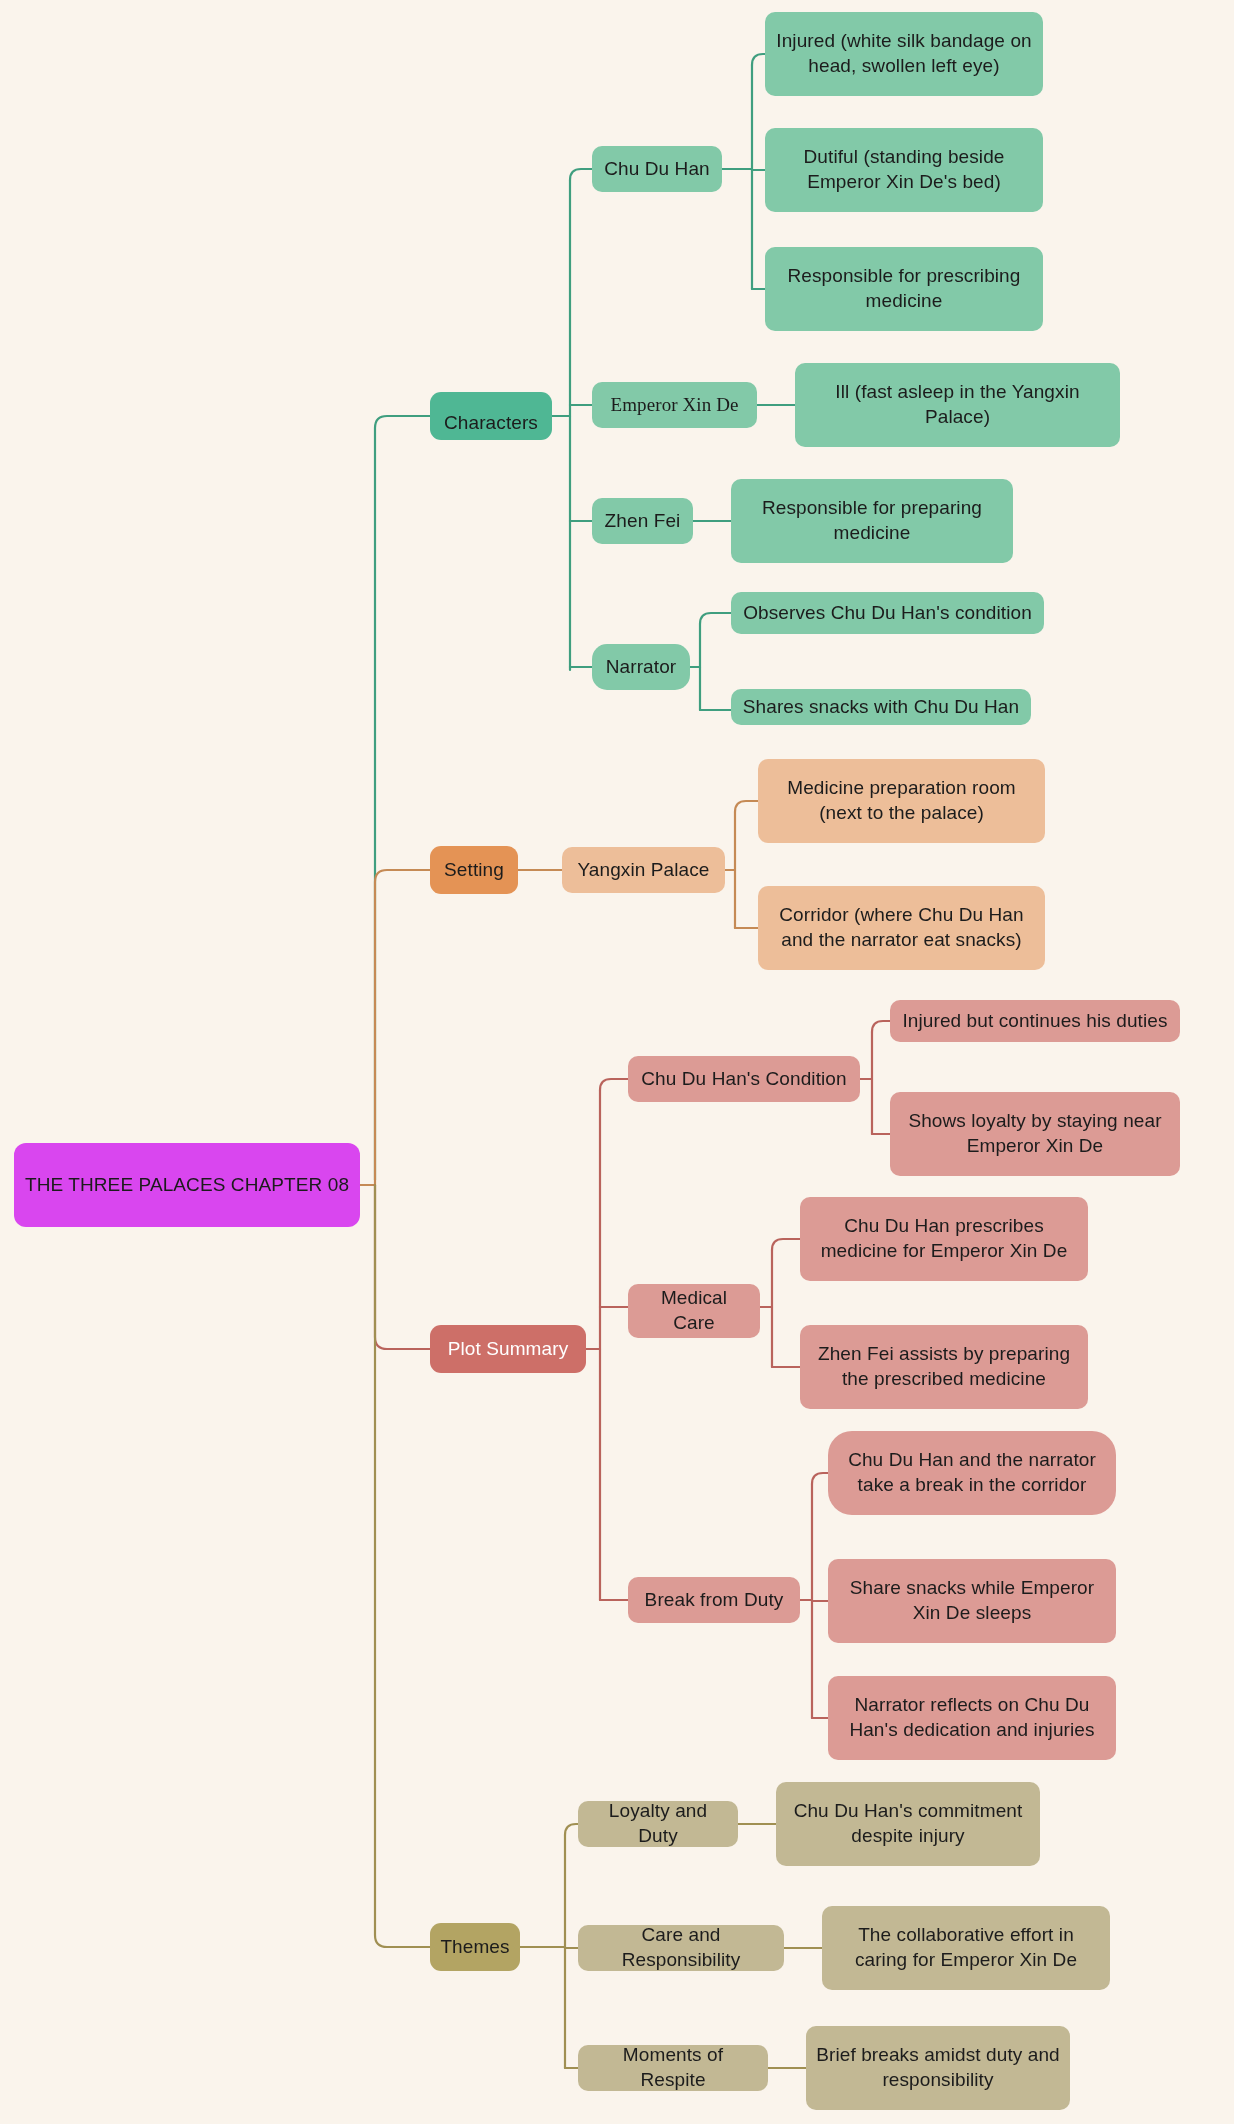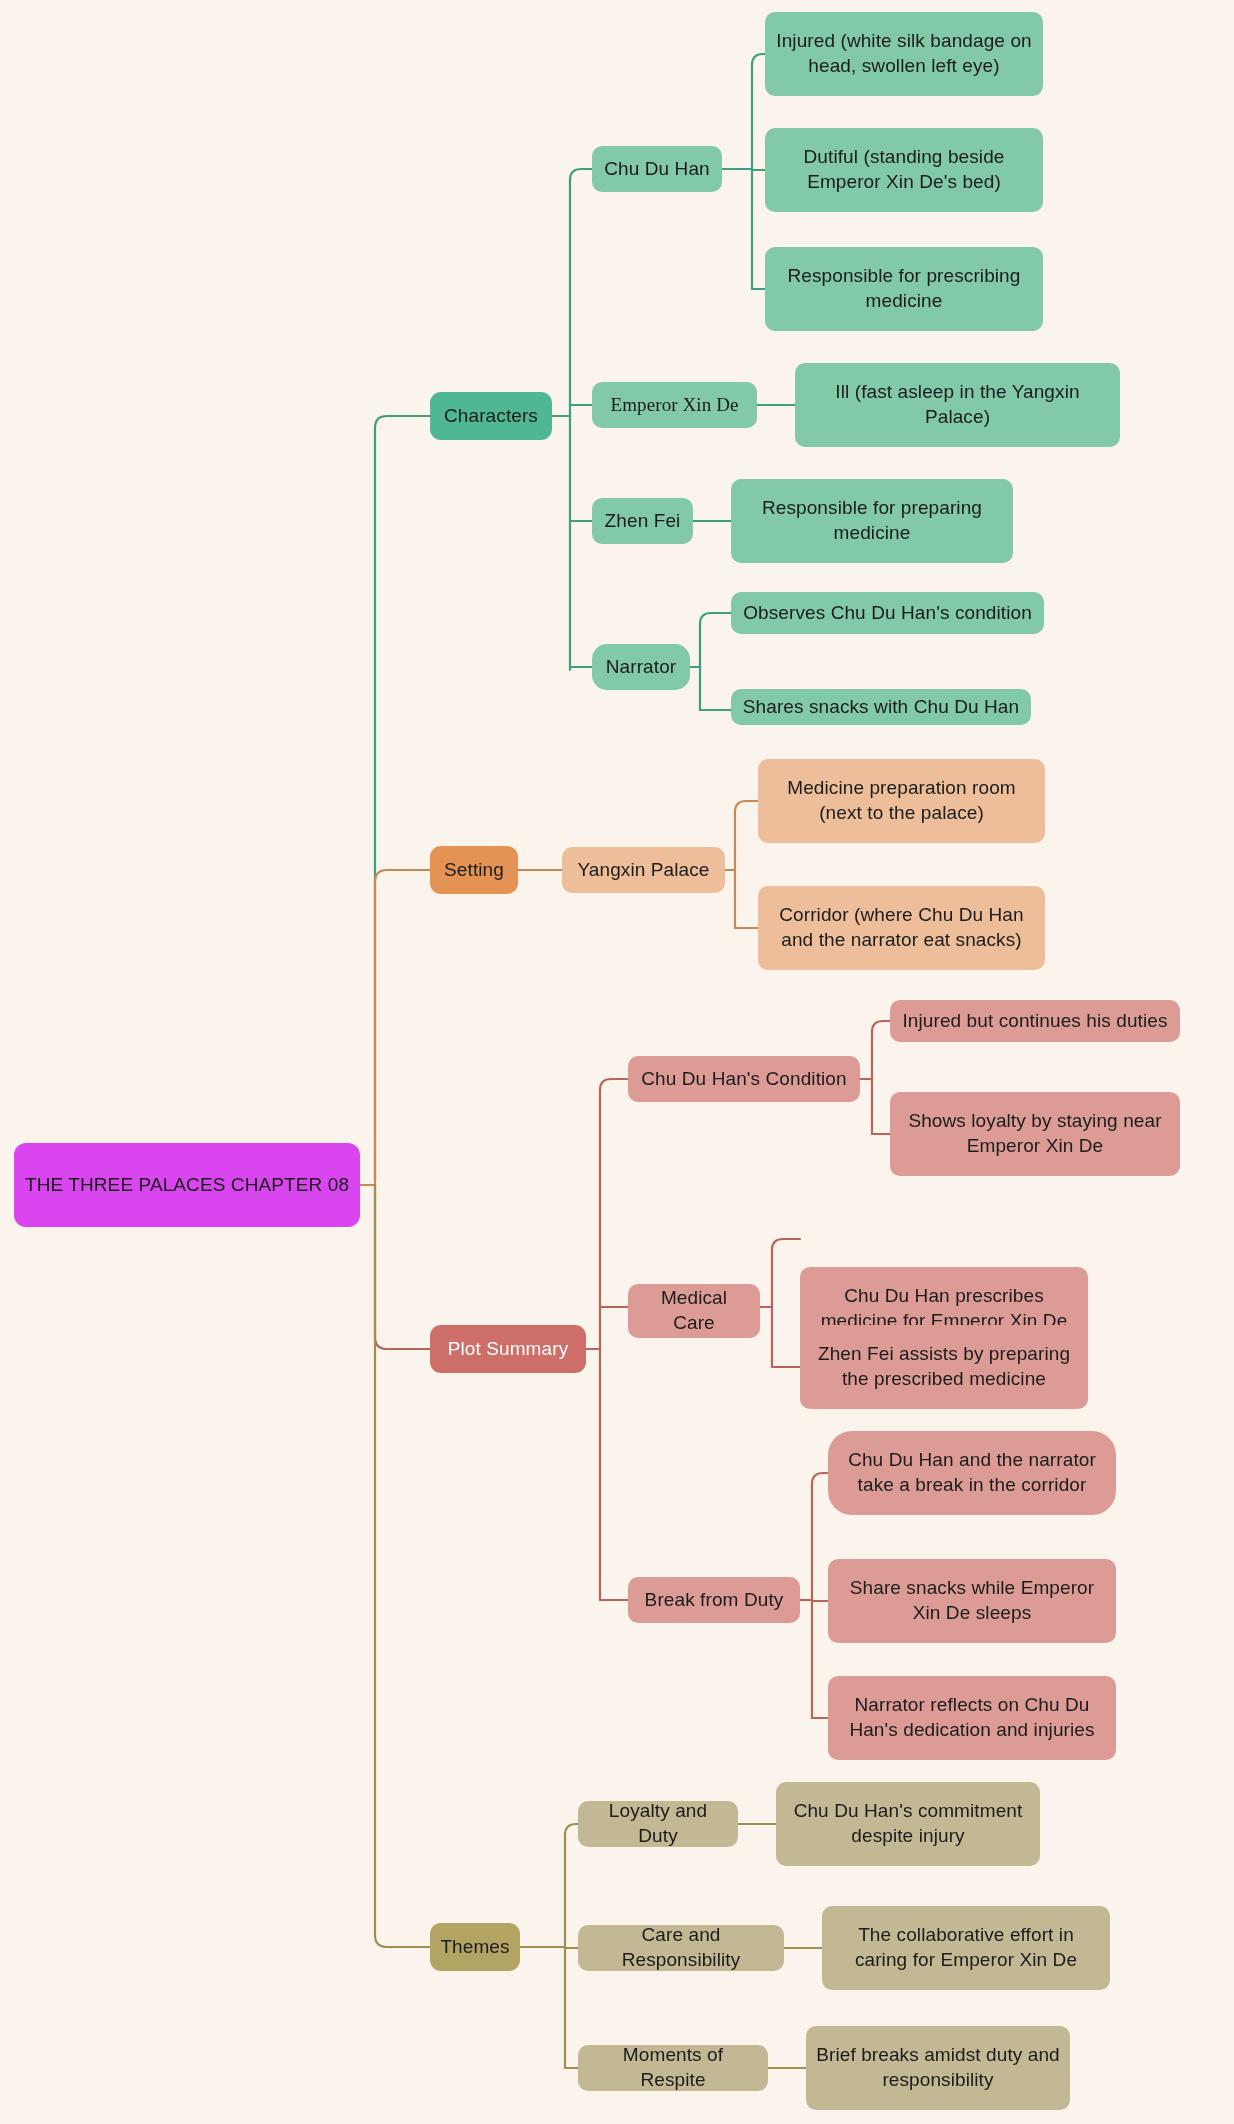--- a/index.html
+++ b/index.html
@@ -137,21 +137,21 @@
       <path d="M784,1948 L822,1948" stroke="#a08f52"></path>
 
       <path d="M768,2068 L806,2068" stroke="#a08f52"></path>
     </g>
   </svg>
 
   <div class="node root" style="left:14px;top:1143px;width:346px;height:84px;">
     <span>THE THREE PALACES CHAPTER 08</span>
   </div>
 
-  <div class="node lvl1 c-green-d" style="left:430px;top:392px;width:122px;height:48px;">
+  <div class="node lvl1 c-green-d" style="left:430px;top:392px;width:122px;height:48px;align-items:flex-end;">
     <span>Characters</span>
   </div>
 
   <div class="node lvl2 c-green-l" style="left:592px;top:146px;width:130px;height:46px;">
     <span>Chu Du Han</span>
   </div>
   <div class="node lvl3 c-green-l" style="left:765px;top:12px;width:278px;height:84px;">
     <span>Injured (white silk bandage on head, swollen left eye)</span>
   </div>
   <div class="node lvl3 c-green-l" style="left:765px;top:128px;width:278px;height:84px;">
@@ -209,21 +209,21 @@
   <div class="node lvl3 c-red-l" style="left:890px;top:1000px;width:290px;height:42px;">
     <span>Injured but continues his duties</span>
   </div>
   <div class="node lvl3 c-red-l" style="left:890px;top:1092px;width:290px;height:84px;">
     <span>Shows loyalty by staying near Emperor Xin De</span>
   </div>
 
   <div class="node lvl2 c-red-l" style="left:628px;top:1284px;width:132px;height:54px;">
     <span>Medical Care</span>
   </div>
-  <div class="node lvl3 c-red-l" style="left:800px;top:1267px;width:288px;height:84px;">
+  <div class="node lvl3 c-red-l" style="left:800px;top:1197px;width:288px;height:84px;">
     <span>Chu Du Han prescribes medicine for Emperor Xin De</span>
   </div>
   <div class="node lvl3 c-red-l" style="left:800px;top:1325px;width:288px;height:84px;">
     <span>Zhen Fei assists by preparing the prescribed medicine</span>
   </div>
 
   <div class="node lvl2 c-red-l" style="left:628px;top:1577px;width:172px;height:46px;">
     <span>Break from Duty</span>
   </div>
   <div class="node lvl3 c-red-l" style="left:828px;top:1431px;width:288px;height:84px;border-radius:24px;">

